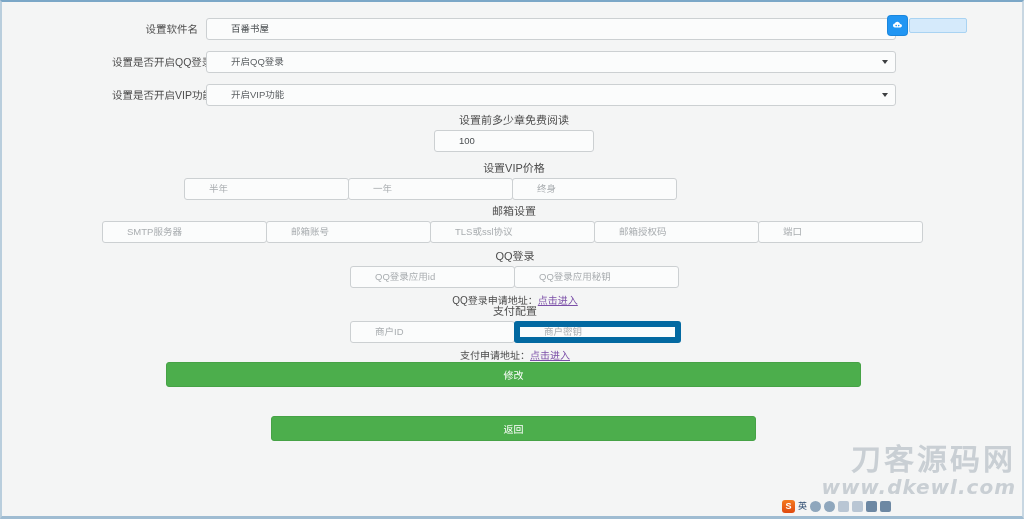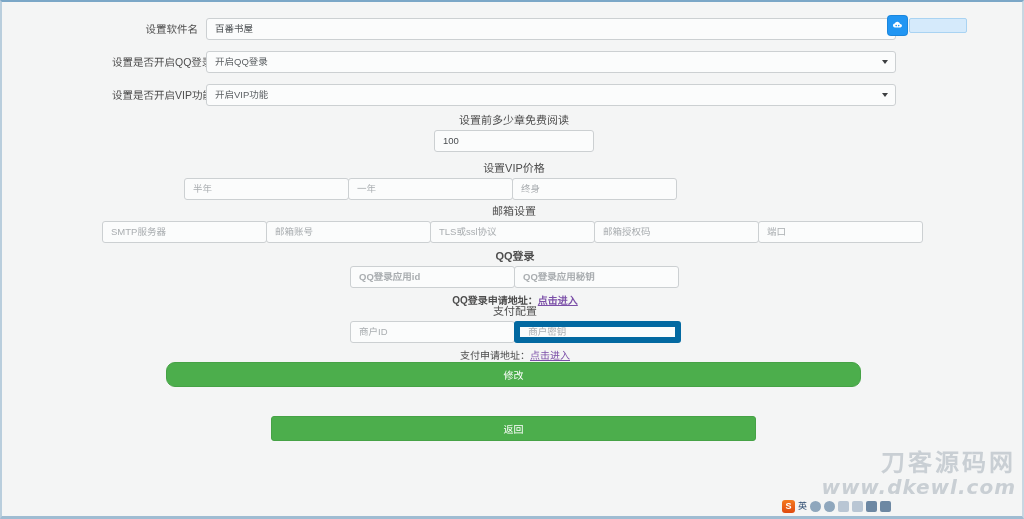--- a/index.html
+++ b/index.html
@@ -47,21 +47,21 @@
     white-space: nowrap;
   }
 
   .txt-input, .sel-input {
     height: 22px;
     background: #fbfcfc;
     border: 1px solid #ccd0d2;
     border-radius: 3px;
     font-size: 9.5px;
     color: #5b5f62;
-    padding: 0 8px;
+    padding: 0 24px;
     line-height: 20px;
     outline: none;
     font-family: inherit;
     display: flex;
     align-items: center;
   }
   .txt-input.placeholder, .ph { color: #a9adb0; }
   .txt-input.filled { color: #4a4e51; }
 
   .sel-input {
@@ -102,21 +102,21 @@
 
   #sec-freechapters { left: 432px; top: 112px; width: 160px; }
   #sec-freechapters .txt-input { width: 160px; }
 
   #sec-vipprice { left: 182px; top: 160px; width: 660px; }
   #sec-vipprice .txt-input { width: 165px; }
 
   #sec-mail { left: 100px; top: 203px; width: 824px; }
   #sec-mail .txt-input { width: 165px; }
 
-  #sec-qqlogin { left: 348px; top: 248px; width: 330px; font-weight: bold; }
+  #sec-qqlogin { left: 348px; top: 248px; width: 330px; }
   #sec-qqlogin .txt-input { width: 165px; }
 
   #sec-pay { left: 348px; top: 303px; width: 330px; }
   #sec-pay .txt-input { width: 196px; }
   #sec-pay .txt-input.focused {
     border: 6px solid #0369a1;
     border-radius: 3px;
     position: relative;
     z-index: 3;
   }
@@ -140,21 +140,21 @@
     color: #ffffff;
     border: 1px solid #46a246;
     border-radius: 3px;
     font-size: 10px;
     display: flex;
     align-items: center;
     justify-content: center;
     cursor: pointer;
     font-family: inherit;
   }
-  #btn-save   { left: 164px; top: 360px; width: 695px; height: 25px; border-radius: 9px; }
+  #btn-save   { left: 164px; top: 360px; width: 695px; height: 25px; }
   #btn-back   { left: 269px; top: 414px; width: 485px; height: 25px; }
 
   
   #ext-area {
     position: absolute;
     left: 886px;
     top: 14px;
     display: flex;
     align-items: center;
   }
@@ -178,21 +178,21 @@
   
   #watermark {
     position: absolute;
     right: 6px;
     bottom: 18px;
     text-align: right;
     pointer-events: none;
     user-select: none;
   }
   #wm-cn {
-    font-size: 24px;
+    font-size: 30px;
     font-weight: bold;
     color: #c9cfd4;
     letter-spacing: 3px;
     line-height: 1;
     font-family: "DejaVu Sans", sans-serif;
   }
   #wm-url {
     font-size: 20px;
     font-weight: bold;
     font-style: italic;

